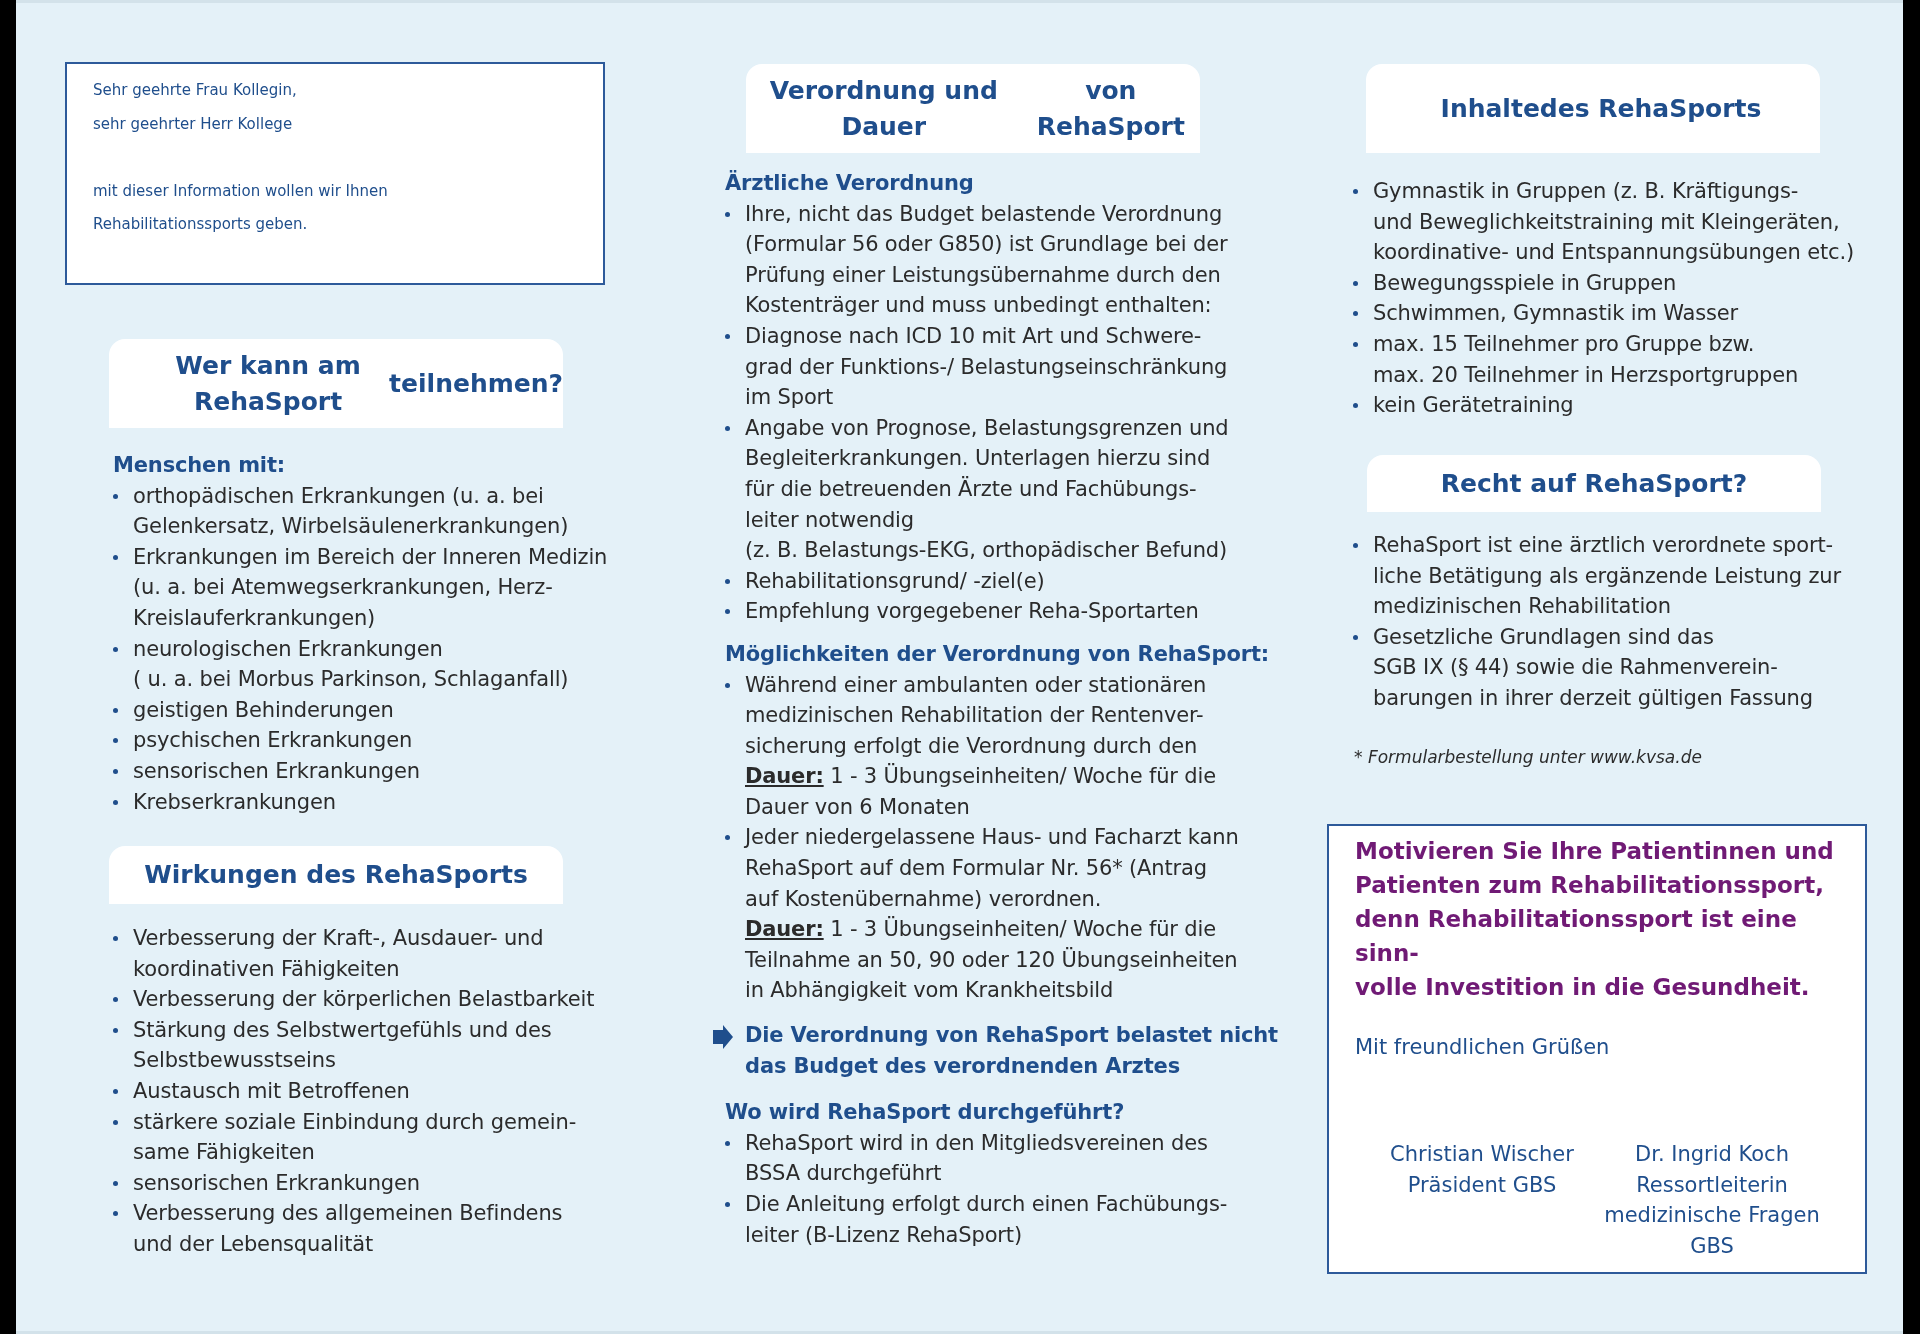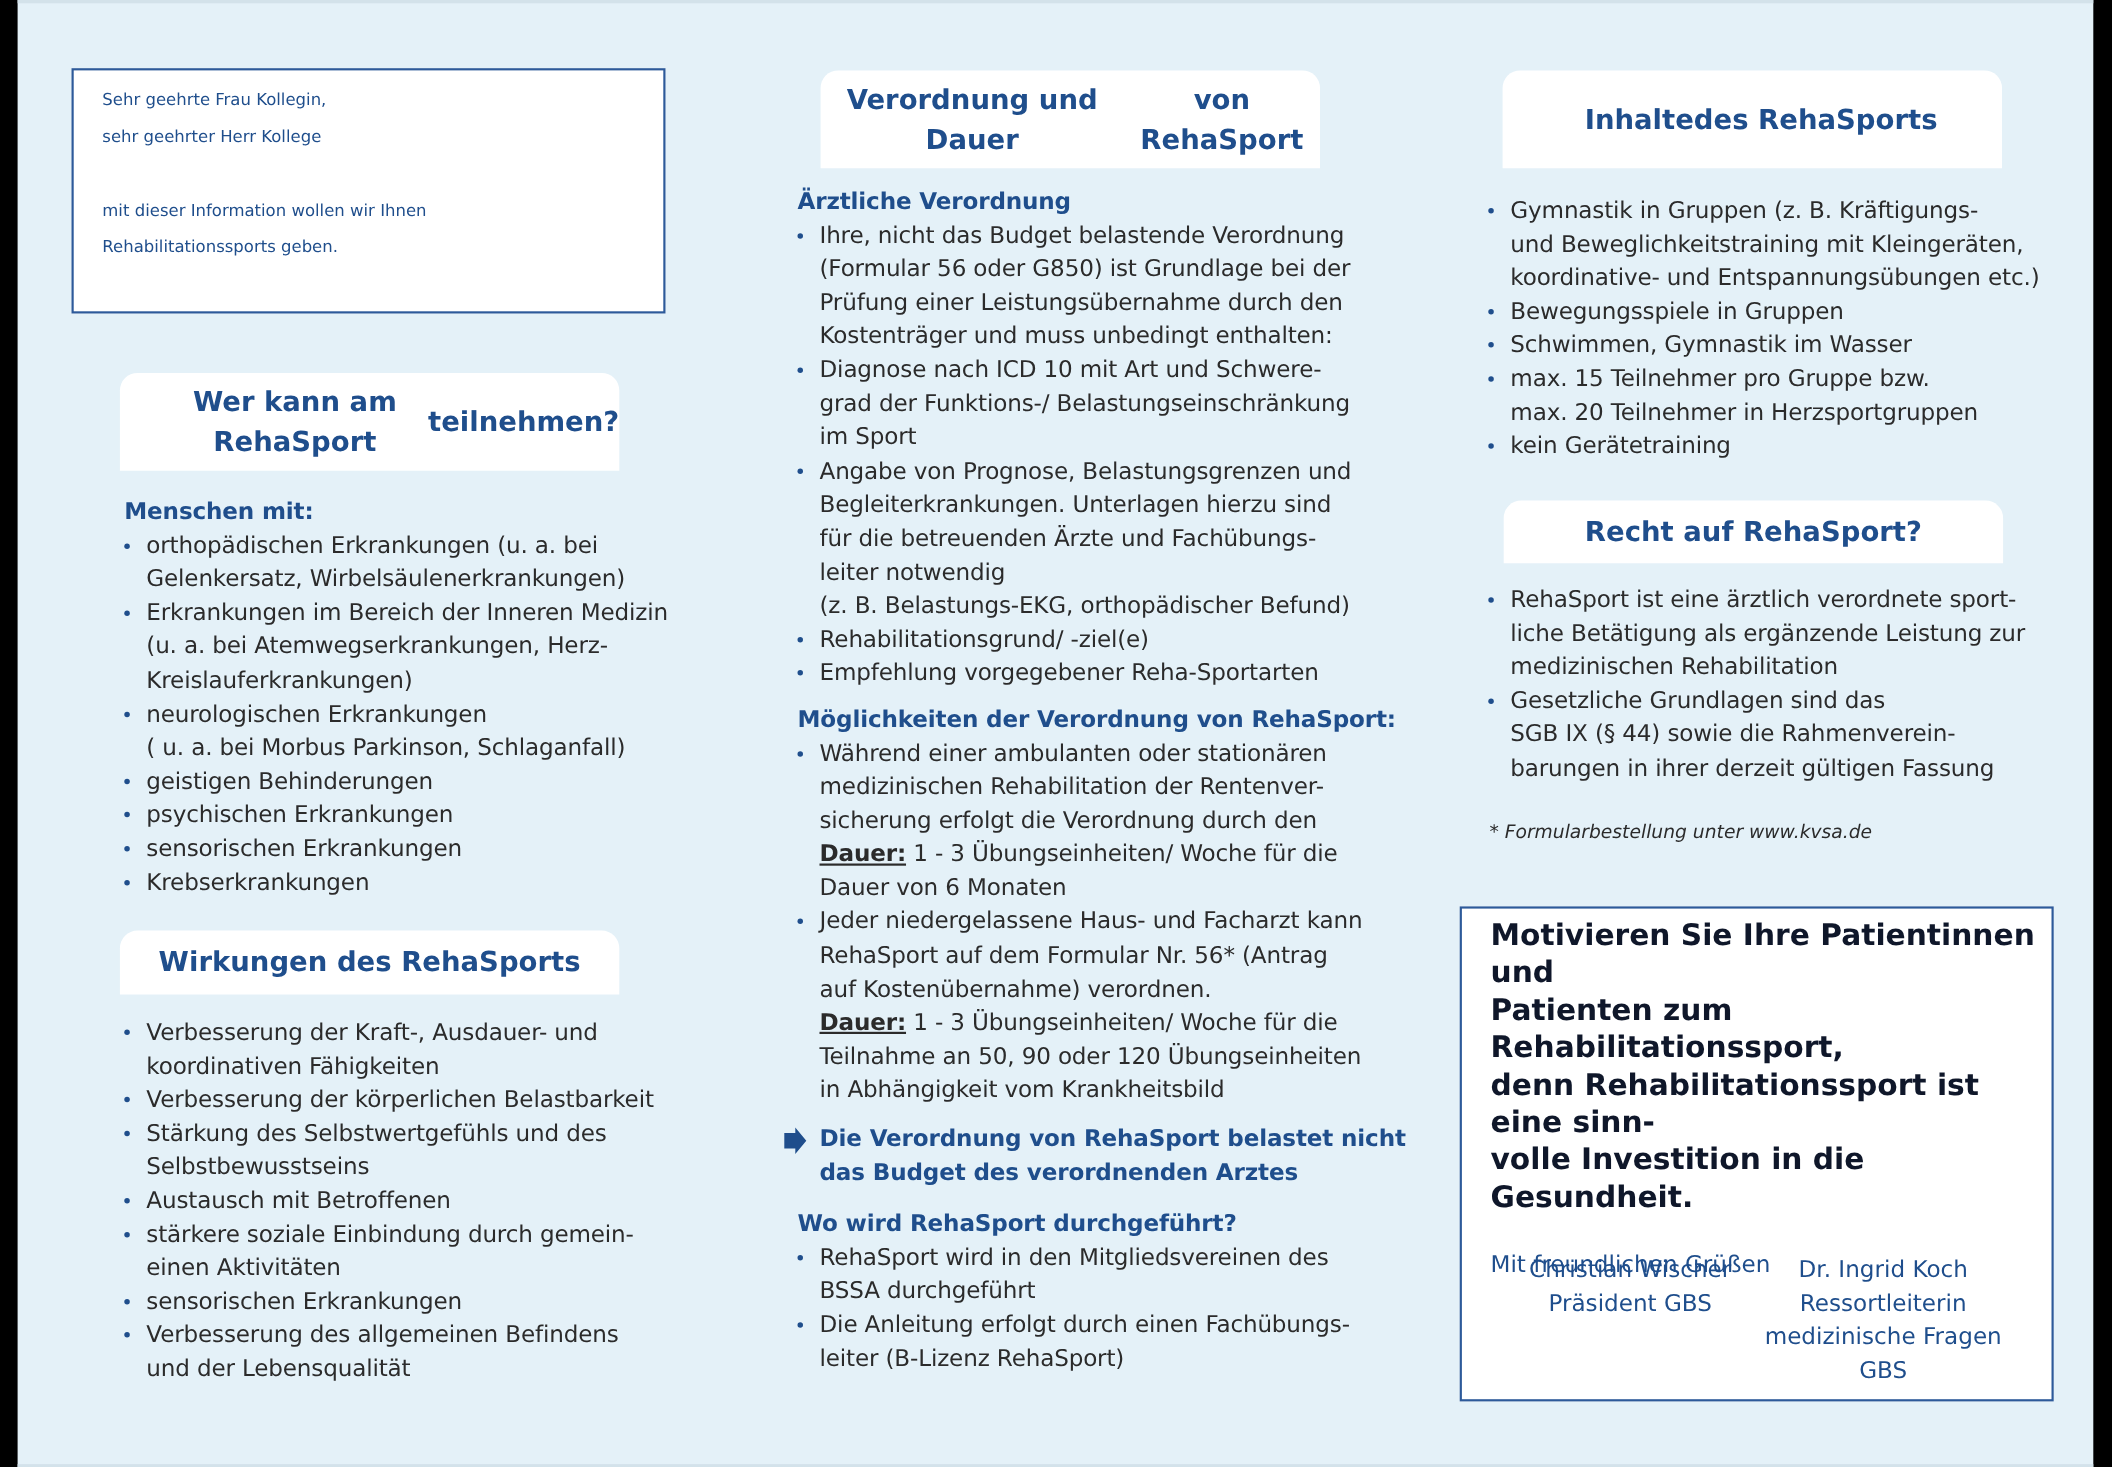--- a/index.html
+++ b/index.html
@@ -20,21 +20,21 @@
   ul.bl { list-style:none; }
   ul.bl li { position:relative; padding-left:20px; }
   ul.bl li::before {
     content:""; position:absolute; left:0; top:13px; width:5px; height:5px; border-radius:50%;
     background:#1f4e8c;
   }
   .frame { position:absolute; background:#fff; border:2px solid #2d5a9a; }
   .greet { color:#1f4e8c; font-size:15px; line-height:33.5px; }
   .greet .gap { height:33.5px; }
   .strong { font-weight:bold;text-decoration:underline; }
-  .closing-main { color:#0f172a; font-weight:bold; font-size:27px; line-height:34px; }
+  .closing-main { color:#701a75; font-weight:bold; font-size:23px; line-height:34px; }
   .closing-reg { color:#1f4e8c; font-size:21px; line-height:30.6px; }
   .sig { position:absolute; text-align:center; color:#1f4e8c; font-size:21px; line-height:30.6px; }
   .foot { color:#2b2b2b; font-style:italic; font-size:17px; line-height:24px; }
   .arrow { position:absolute; width:24px; height:26px; }
 </style>
 </head>
 <body>
 
 <div class="page">
 
@@ -99,21 +99,21 @@
         </li>
         <li>
           <div>Stärkung des Selbstwertgefühls und des</div>
           <div>Selbstbewusstseins</div>
         </li>
         <li>
           <div>Austausch mit Betroffenen</div>
         </li>
         <li>
           <div>stärkere soziale Einbindung durch gemein-</div>
-          <div>einen Aktivitäten</div>
+          <div>same Fähigkeiten</div>
         </li>
         <li>
           <div>sensorischen Erkrankungen</div>
         </li>
         <li>
           <div>Verbesserung des allgemeinen Befindens</div>
           <div>und der Lebensqualität</div>
         </li>
       </ul>
   </div>

